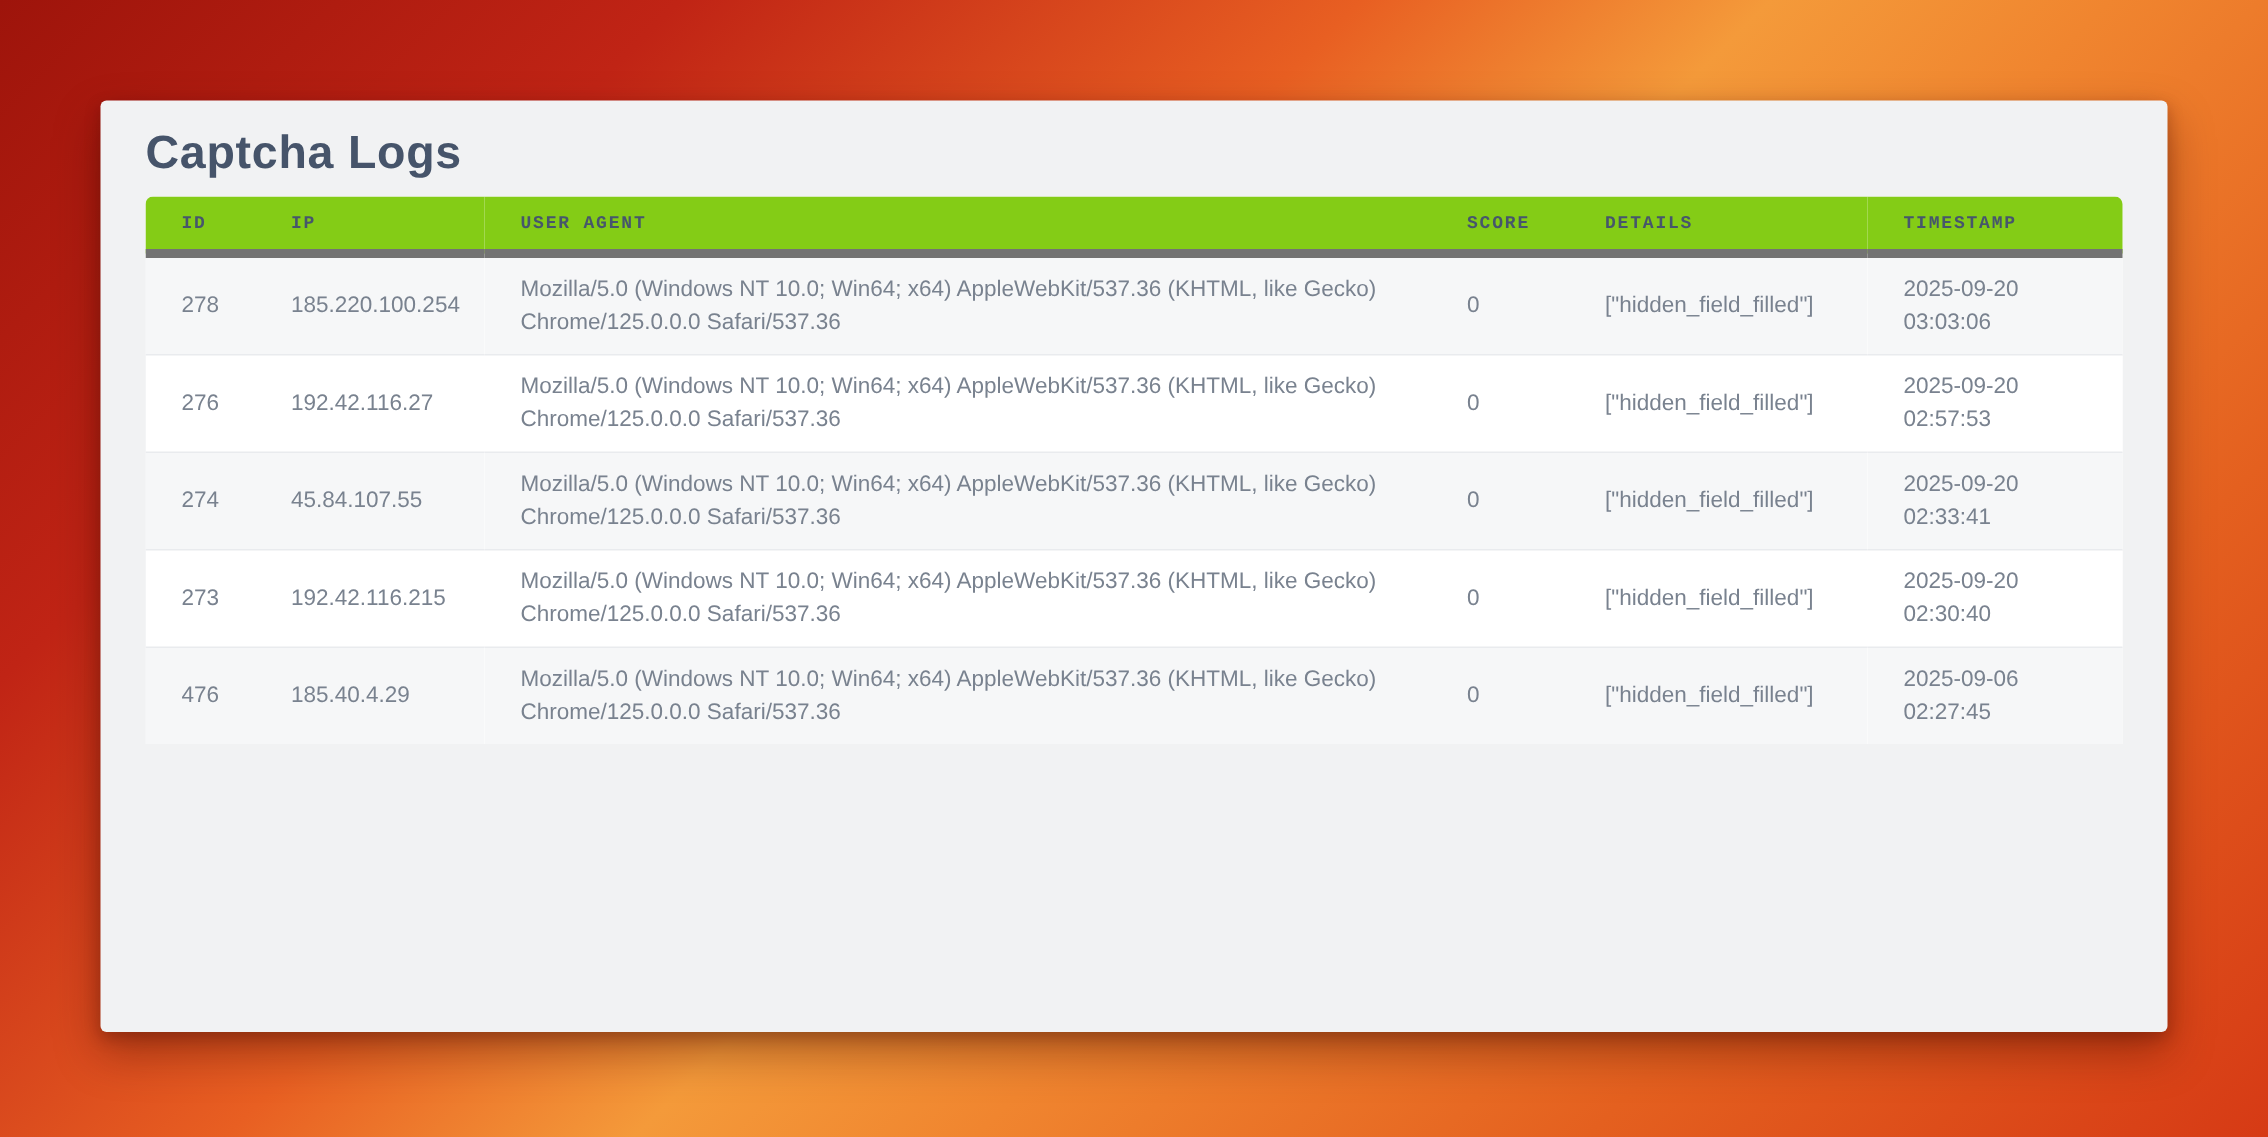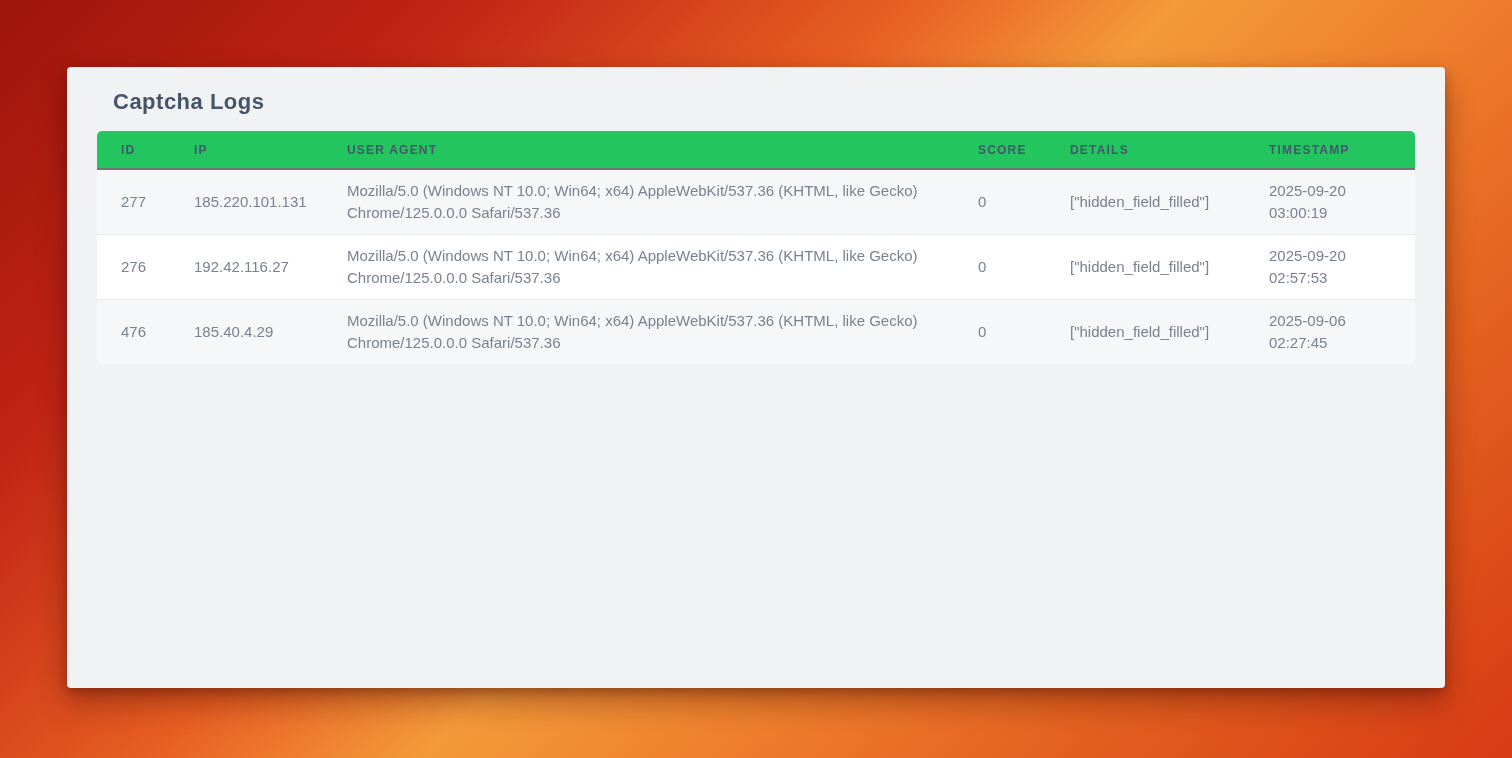--- a/index.html
+++ b/index.html
@@ -27,22 +27,22 @@
     width: 1378px;
     height: 621px;
     background: #f1f2f3;
     border-radius: 4px;
     box-shadow: 0 14px 30px rgba(70, 12, 0, 0.40), 0 4px 10px rgba(70, 12, 0, 0.28);
     padding: 16px 30px 0 30px;
     box-sizing: border-box;
     overflow: hidden;
   }
   .page-title {
-    margin: 0 0 11px 16px;
-    font-size: 22px;
+    margin: 0 0 11px 0;
+    font-size: 31px;
     line-height: 37px;
     font-weight: 600;
     letter-spacing: 0.5px;
     color: #46546a;
   }
   .table-wrap {
     background: #ffffff;
     border-radius: 5px 5px 0 0;
     overflow: hidden;
   }
@@ -59,24 +59,25 @@
   col.col-details   { width: 199px; }
   col.col-timestamp { width: 172px; }
   th {
     height: 38px;
     padding: 0 24px;
     text-align: left;
     font-size: 12px;
     font-weight: 700;
     letter-spacing: 1.2px;
     color: #46566c;
-    background: #22c55e;
-    border-bottom: 2px solid #737373;
+    background: #84cc16;
+    border-bottom: 6px solid #737373;
     white-space: nowrap;
     box-sizing: border-box;
+    font-family: Liberation Mono, monospace;
   }
   td {
     height: 64px;
     box-sizing: border-box;
     padding: 10px 24px;
     font-size: 15px;
     line-height: 22px;
     color: #79828f;
     vertical-align: middle;
     border-top: 1px solid #e9ebee;
@@ -108,34 +109,50 @@
           <th>ID</th>
           <th>IP</th>
           <th>USER AGENT</th>
           <th>SCORE</th>
           <th>DETAILS</th>
           <th>TIMESTAMP</th>
         </tr>
       </thead>
       <tbody>
           <tr>
-            <td class="col-id">277</td>
-            <td class="col-ip">185.220.101.131</td>
+            <td class="col-id">278</td>
+            <td class="col-ip">185.220.100.254</td>
             <td class="col-user_agent">Mozilla/5.0 (Windows NT 10.0; Win64; x64) AppleWebKit/537.36 (KHTML, like Gecko) Chrome/125.0.0.0 Safari/537.36</td>
             <td class="col-score">0</td>
             <td class="col-details">["hidden_field_filled"]</td>
-            <td class="col-timestamp">2025-09-20 03:00:19</td>
+            <td class="col-timestamp">2025-09-20 03:03:06</td>
           </tr>
           <tr>
             <td class="col-id">276</td>
             <td class="col-ip">192.42.116.27</td>
             <td class="col-user_agent">Mozilla/5.0 (Windows NT 10.0; Win64; x64) AppleWebKit/537.36 (KHTML, like Gecko) Chrome/125.0.0.0 Safari/537.36</td>
             <td class="col-score">0</td>
             <td class="col-details">["hidden_field_filled"]</td>
             <td class="col-timestamp">2025-09-20 02:57:53</td>
+          </tr>
+          <tr>
+            <td class="col-id">274</td>
+            <td class="col-ip">45.84.107.55</td>
+            <td class="col-user_agent">Mozilla/5.0 (Windows NT 10.0; Win64; x64) AppleWebKit/537.36 (KHTML, like Gecko) Chrome/125.0.0.0 Safari/537.36</td>
+            <td class="col-score">0</td>
+            <td class="col-details">["hidden_field_filled"]</td>
+            <td class="col-timestamp">2025-09-20 02:33:41</td>
+          </tr>
+          <tr>
+            <td class="col-id">273</td>
+            <td class="col-ip">192.42.116.215</td>
+            <td class="col-user_agent">Mozilla/5.0 (Windows NT 10.0; Win64; x64) AppleWebKit/537.36 (KHTML, like Gecko) Chrome/125.0.0.0 Safari/537.36</td>
+            <td class="col-score">0</td>
+            <td class="col-details">["hidden_field_filled"]</td>
+            <td class="col-timestamp">2025-09-20 02:30:40</td>
           </tr>
           <tr>
             <td class="col-id">476</td>
             <td class="col-ip">185.40.4.29</td>
             <td class="col-user_agent">Mozilla/5.0 (Windows NT 10.0; Win64; x64) AppleWebKit/537.36 (KHTML, like Gecko) Chrome/125.0.0.0 Safari/537.36</td>
             <td class="col-score">0</td>
             <td class="col-details">["hidden_field_filled"]</td>
             <td class="col-timestamp">2025-09-06 02:27:45</td>
           </tr>
         </tbody>

